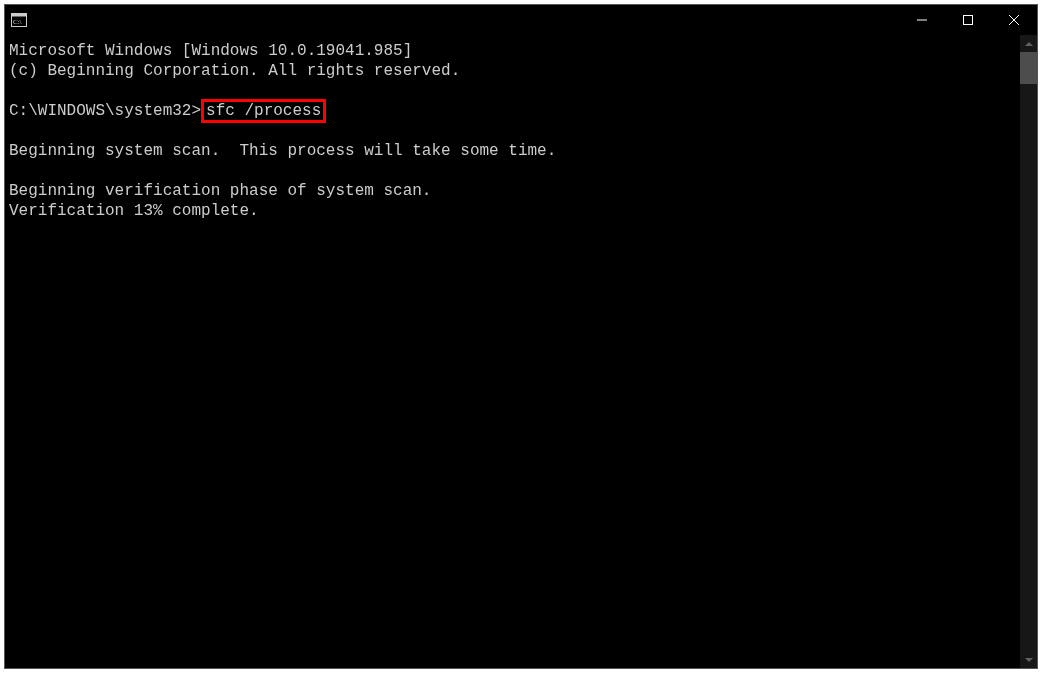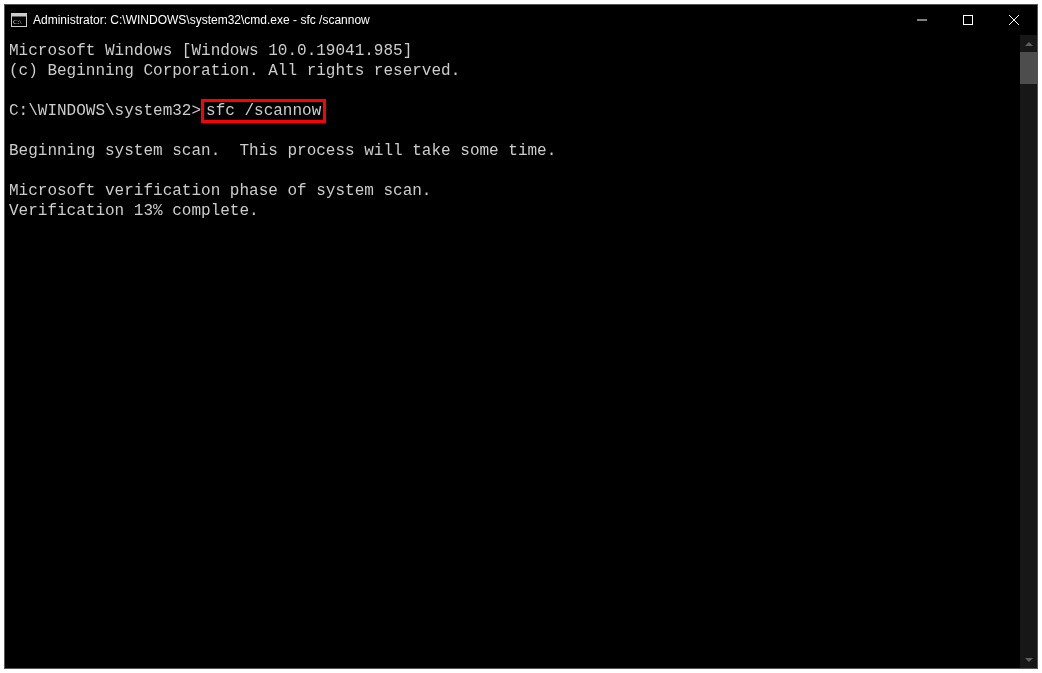--- a/index.html
+++ b/index.html
@@ -115,21 +115,20 @@
 <div class="window">
 
   <div class="titlebar">
     <span class="icon">
       <svg viewBox="0 0 16 16">
         <rect x="0.5" y="1.5" width="15" height="13" fill="#000" stroke="#ccc" stroke-width="1"></rect>
         <rect x="0.5" y="1.5" width="15" height="3" fill="#ccc"></rect>
         <text x="2" y="12" font-size="7" fill="#ccc" font-family="Consolas">C:\</text>
       </svg>
     </span>
-    <span class="titlebar-title">Administrator: C:\WINDOWS\system32\cmd.exe - sfc  /scannow</span>
     <span class="titlebar-spacer"></span>
     <div class="win-controls">
       <button class="win-btn" aria-label="minimize">
         <svg viewBox="0 0 10 10">
             <line x1="0" y1="5" x2="10" y2="5"></line>
           </svg>
       </button>
       <button class="win-btn" aria-label="maximize">
         <svg viewBox="0 0 10 10">
             <rect x="0.5" y="0.5" width="9" height="9"></rect>
@@ -141,25 +140,25 @@
             <line x1="10" y1="0" x2="0" y2="10"></line>
           </svg>
       </button>
     </div>
   </div>
 
   <div class="terminal-body">
     <div class="terminal-text"><span>Microsoft Windows [Windows 10.0.19041.985]</span>
 <span>(c) Beginning Corporation. All rights reserved.</span>
 <span></span>
-<span>C:\WINDOWS\system32&gt;</span><span class="highlight-box">sfc /scannow</span>
+<span>C:\WINDOWS\system32&gt;</span><span class="highlight-box">sfc /process</span>
 <span></span>
 <span>Beginning system scan.  This process will take some time.</span>
 <span></span>
-<span>Microsoft verification phase of system scan.</span>
+<span>Beginning verification phase of system scan.</span>
 <span>Verification 13% complete.</span></div>
 
     <div class="scrollbar">
       <div class="scroll-arrow">
         <svg width="8" height="4" viewBox="0 0 8 4">
             <polygon points="4,0 8,4 0,4" fill="#606060"></polygon>
           </svg>
       </div>
       <div class="scroll-track">
         <div class="scroll-thumb"></div>

